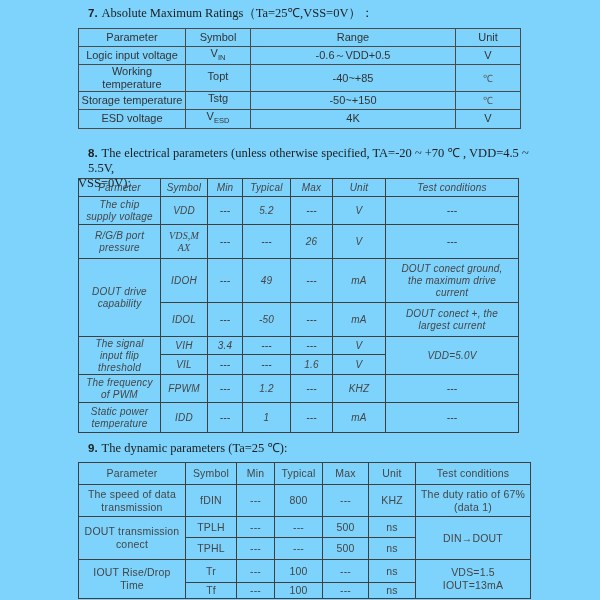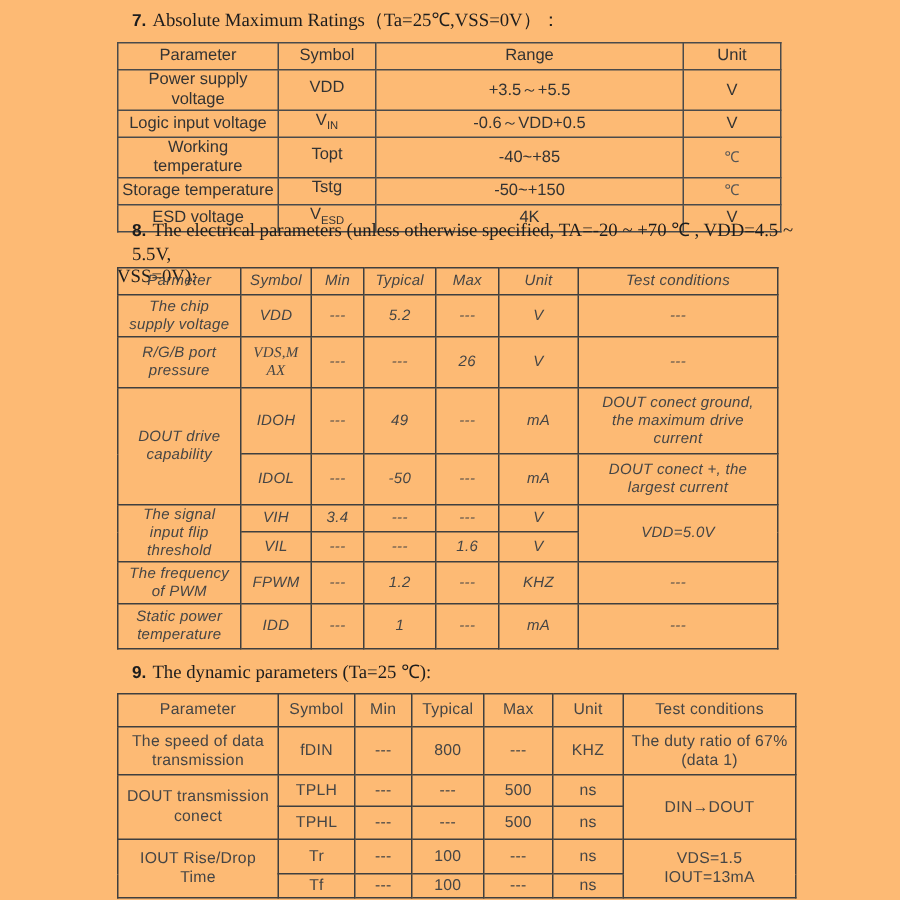--- a/index.html
+++ b/index.html
@@ -1,18 +1,18 @@
 <!DOCTYPE html>
 <html><head>
 <meta charset="utf-8">
 <style>
   html,body { margin:0; padding:0; }
   .page {
     position:relative; width:600px; height:600px;
-    background:#fdba74; overflow:hidden;
+    background:#7dd3fc; overflow:hidden;
     font-family:"Liberation Sans", sans-serif;
   }
   
   .heading {
     position:absolute;
     font-family:"Liberation Serif", serif;
     font-size:12.5px; color:#1d1d1d; line-height:15px;
   }
   .heading .num {
     font-family:"Liberation Sans", sans-serif;
@@ -51,26 +51,20 @@
         <col style="width:65px">
         <col style="width:205px">
         <col style="width:65px">
       </colgroup>
     <tbody>
         <tr style="height:18px">
       <th>Parameter</th>
       <th>Symbol</th>
       <th>Range</th>
       <th>Unit</th>
-    </tr>
-    <tr style="height:18px">
-      <td>Power supply voltage</td>
-      <td><span>VDD</span><sub></sub></td>
-      <td>+3.5～+5.5</td>
-      <td>V</td>
     </tr>
     <tr style="height:18px">
       <td>Logic input voltage</td>
       <td><span>V</span><sub>IN</sub></td>
       <td>-0.6～VDD+0.5</td>
       <td>V</td>
     </tr>
     <tr style="height:18px">
       <td>Working temperature</td>
       <td><span>Topt</span><sub></sub></td>

